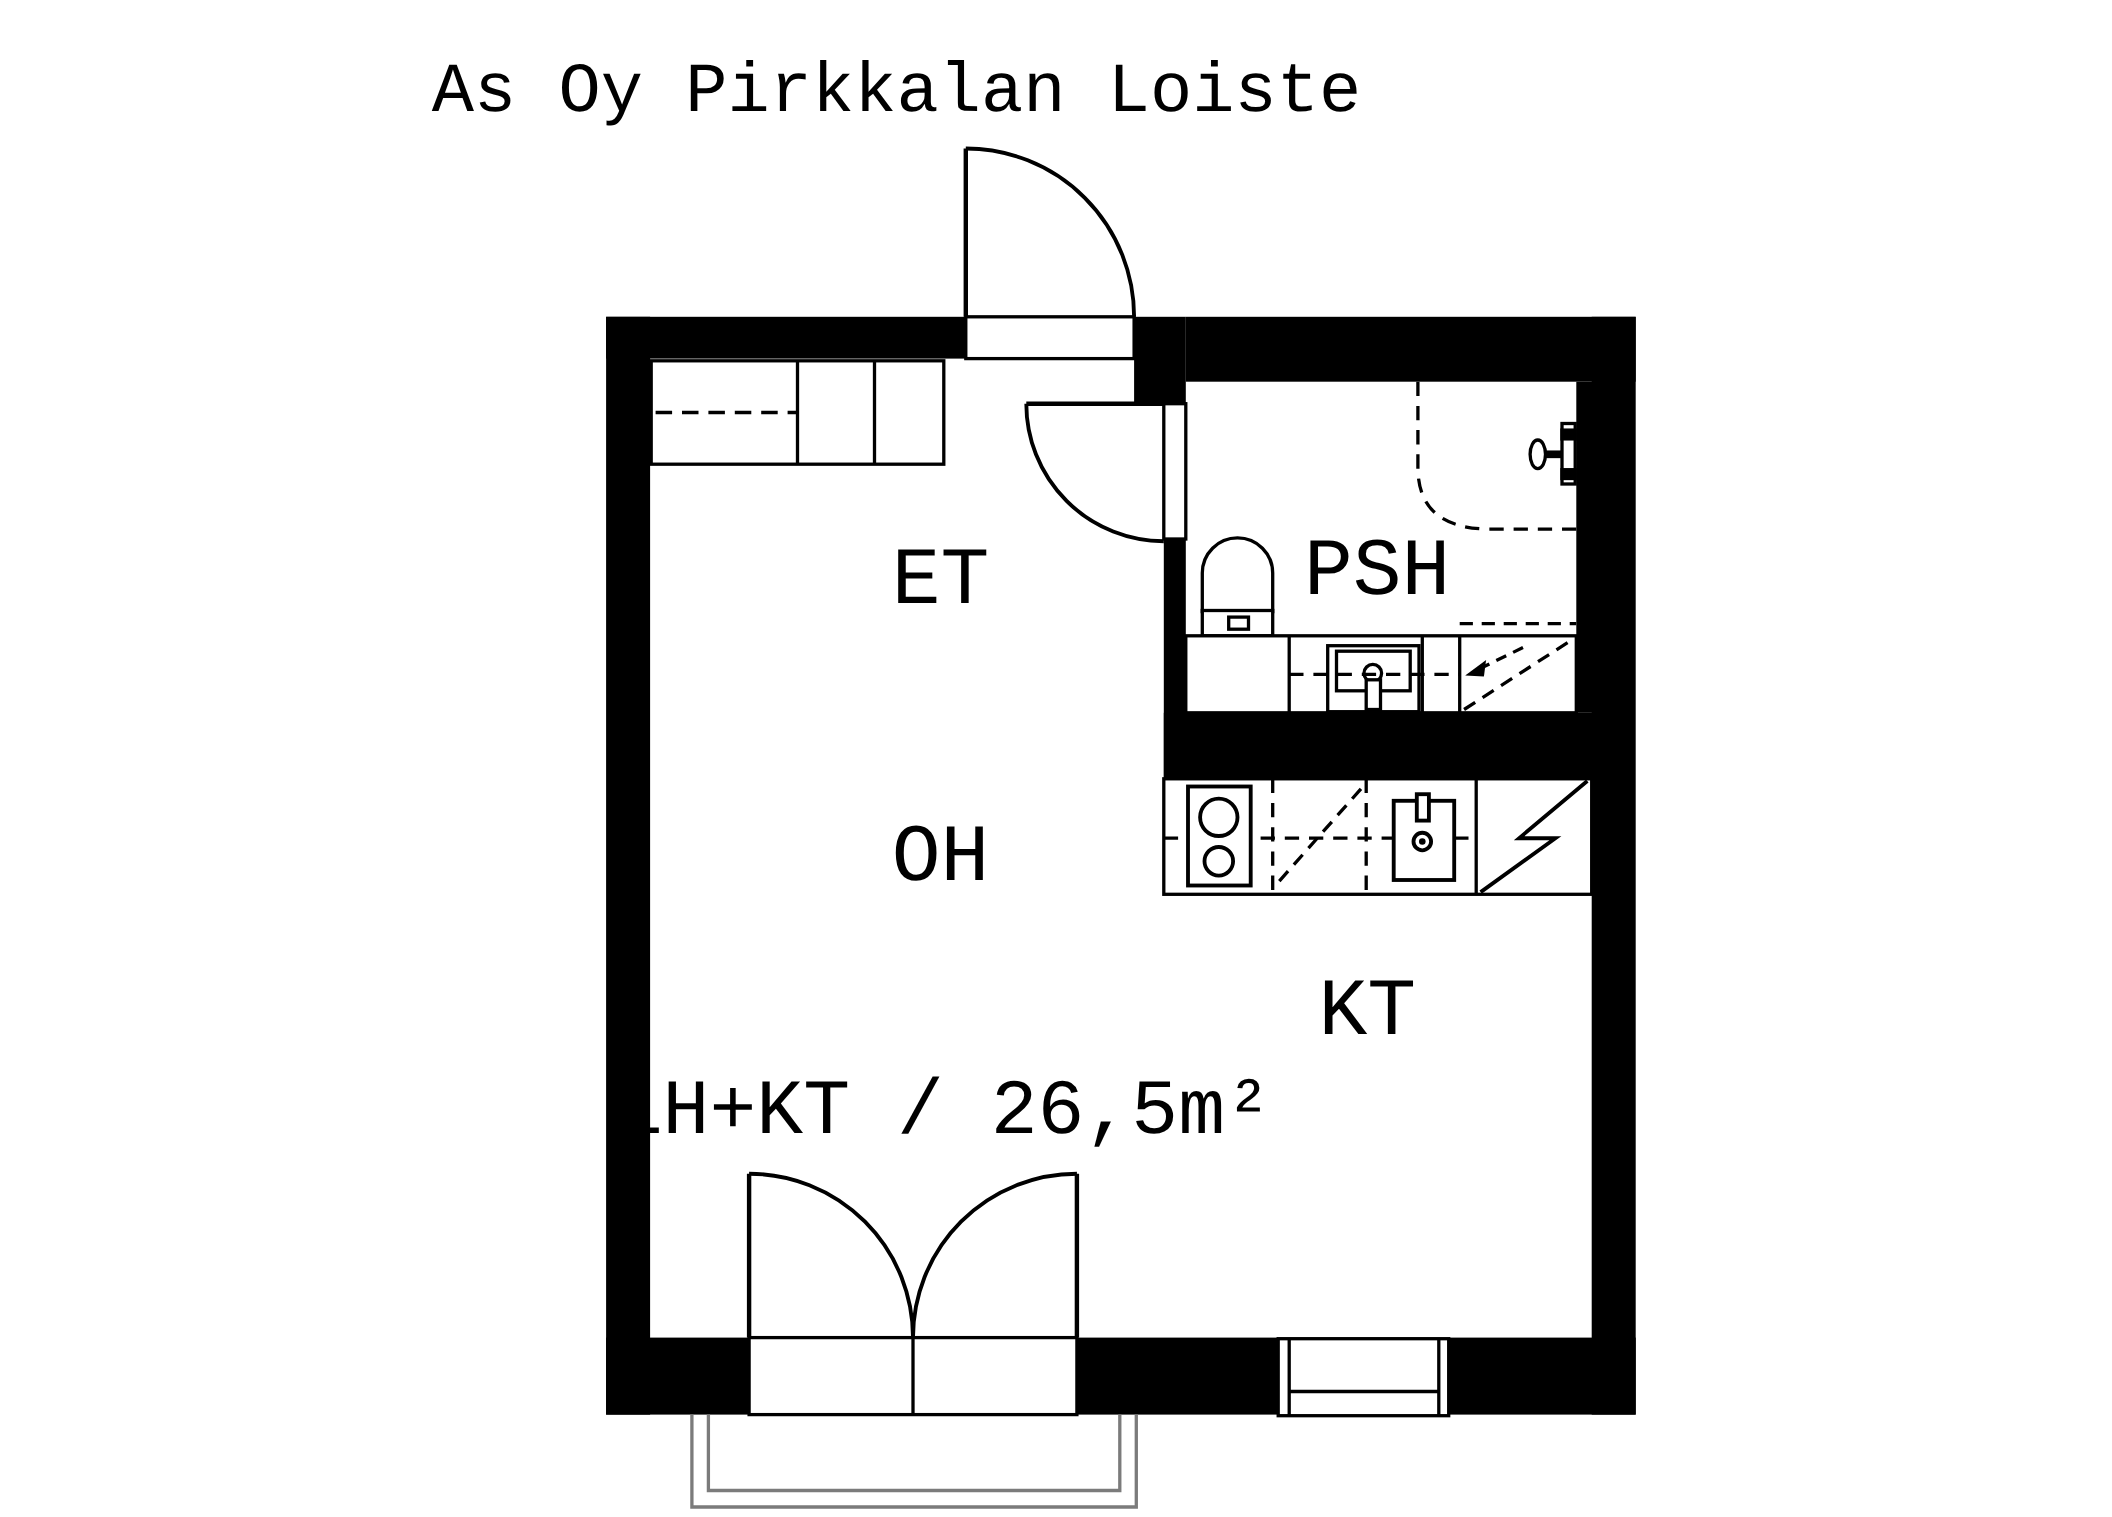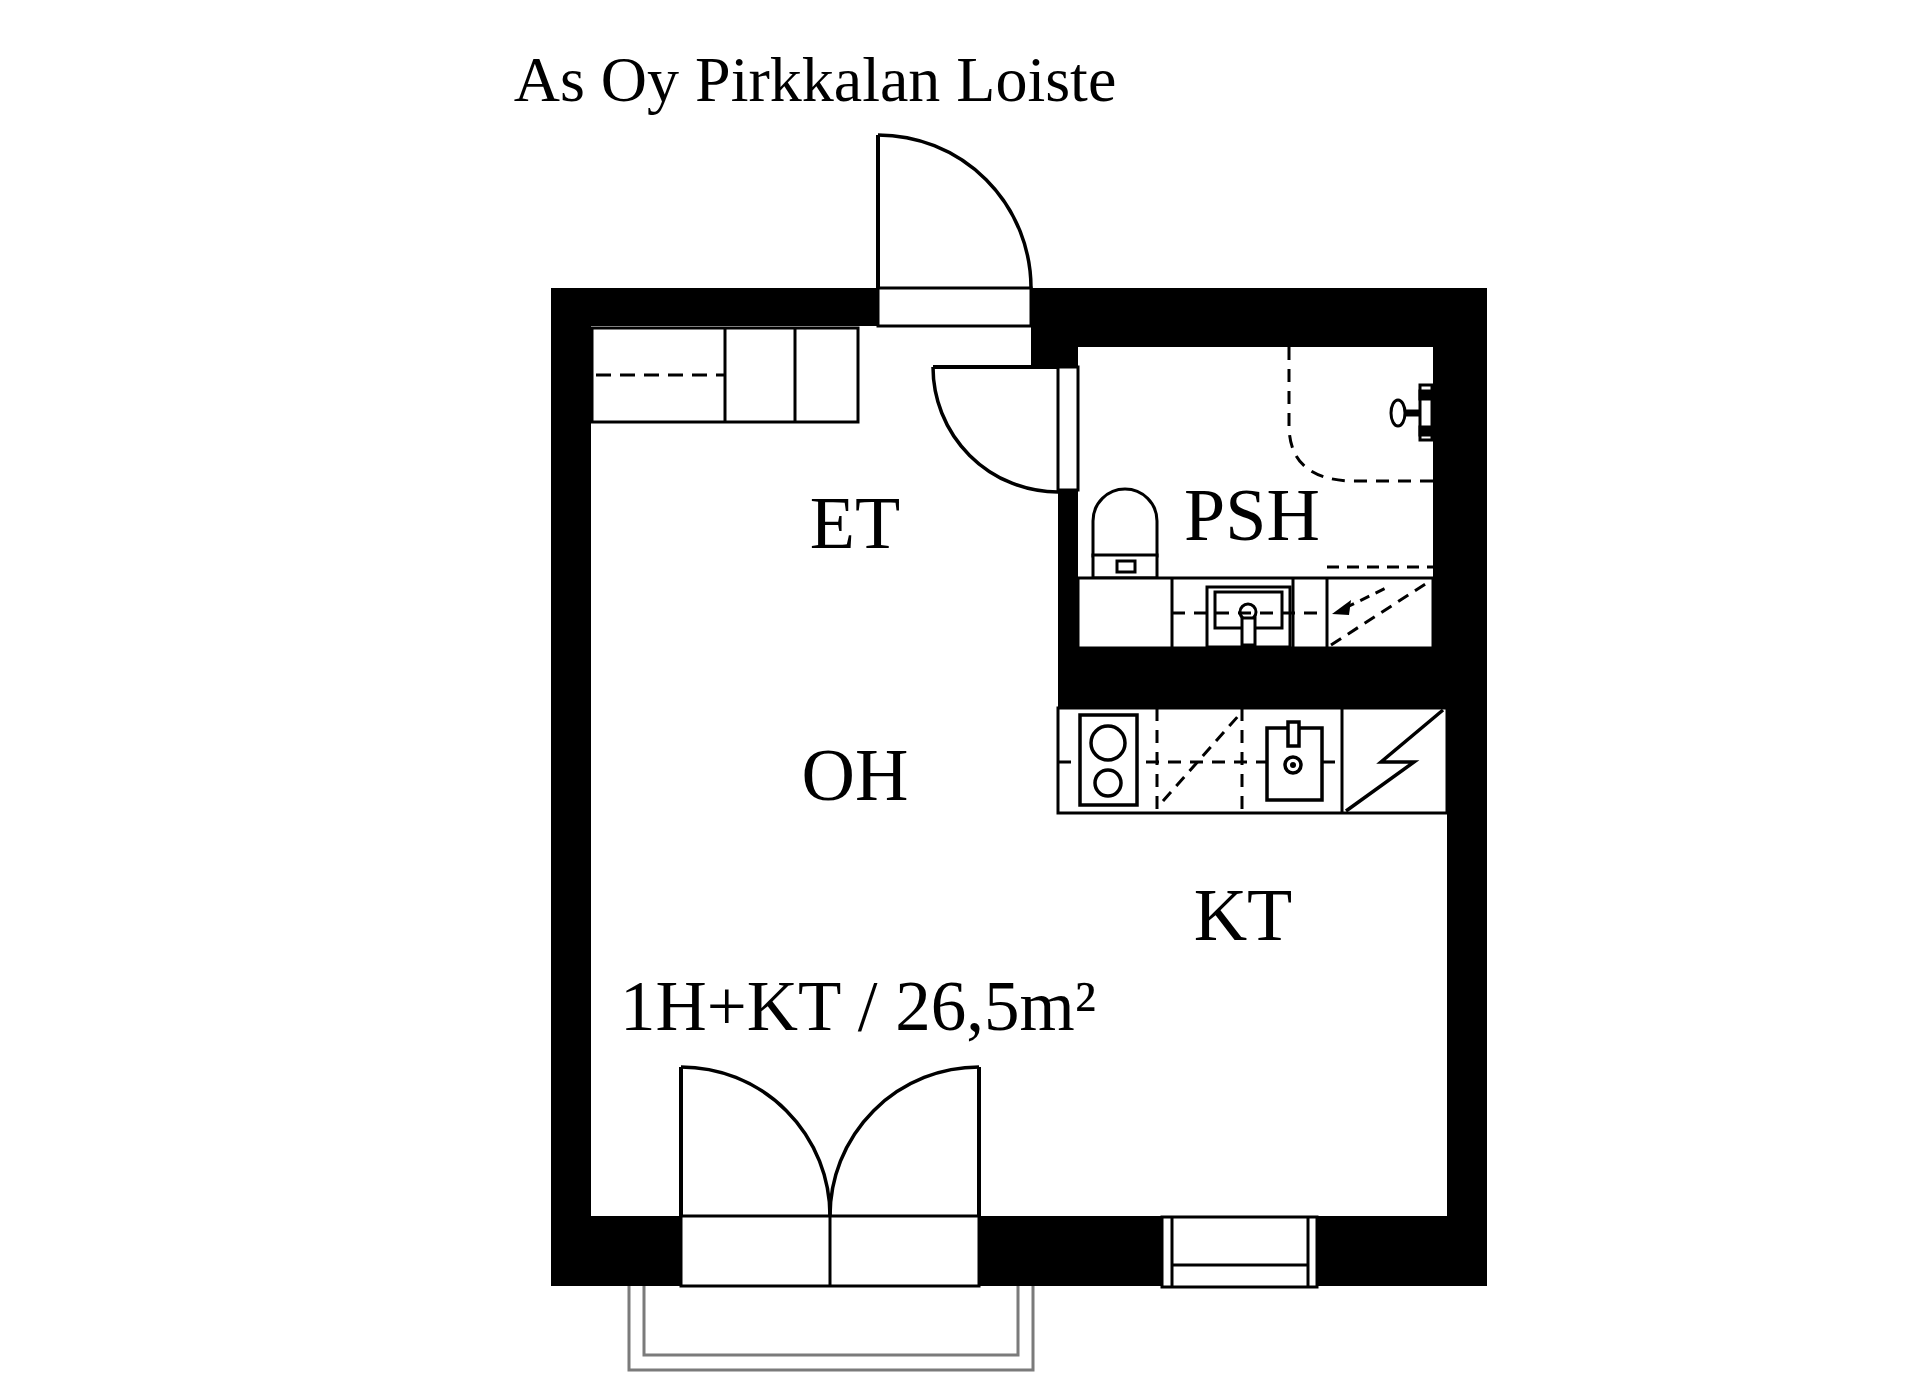--- a/index.html
+++ b/index.html
@@ -1,17 +1,17 @@
 <!DOCTYPE html>
 <html><head>
 <meta charset="utf-8">
 <style>
   html,body{margin:0;padding:0;background:#ffffff;}
   .page{position:relative;width:1920px;height:1379px;background:#ffffff;overflow:hidden;
-        font-family:Liberation Serif, serif;}
+        font-family:Liberation Mono, monospace;}
   svg{position:absolute;left:0;top:0;}
   text{fill:#000000;}
   .room-label{font-size:74px;}
   .area-label{font-size:71px;}
   .title-label{font-size:64px;}
 </style>
 </head>
 <body>
 
 <div class="page">

